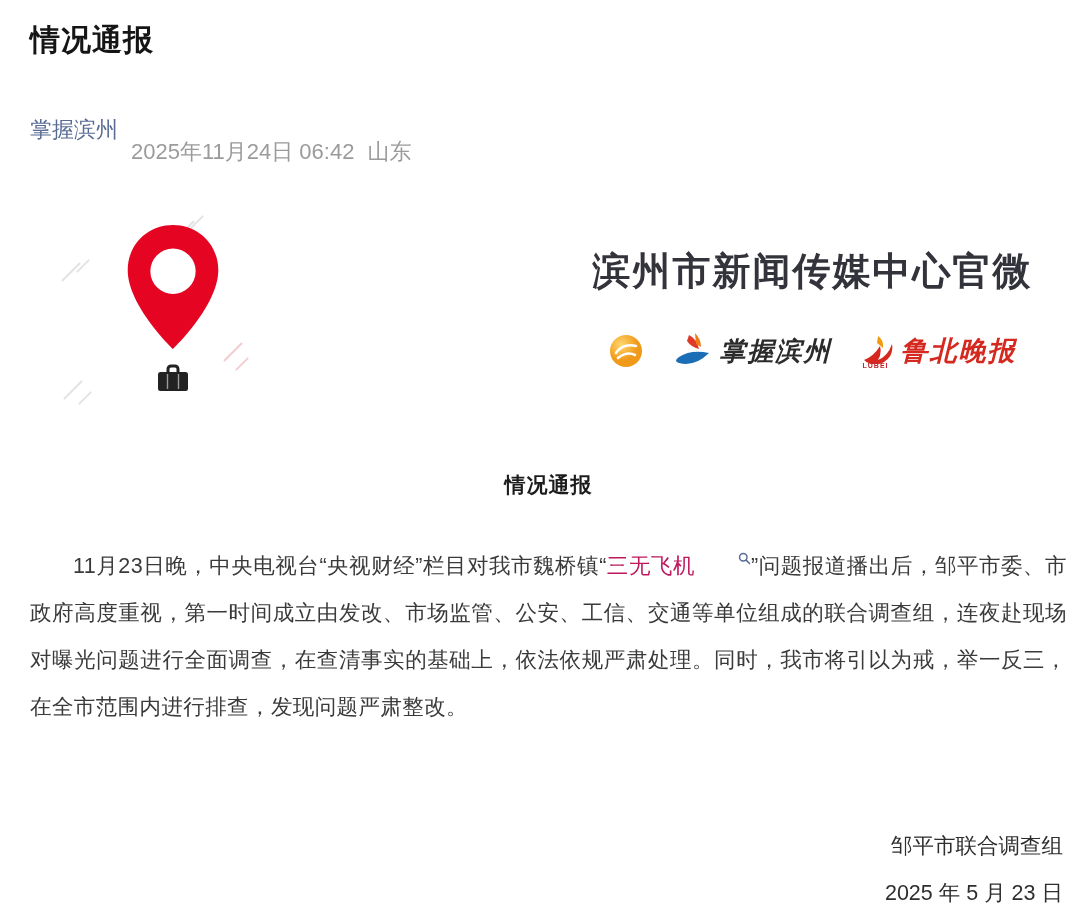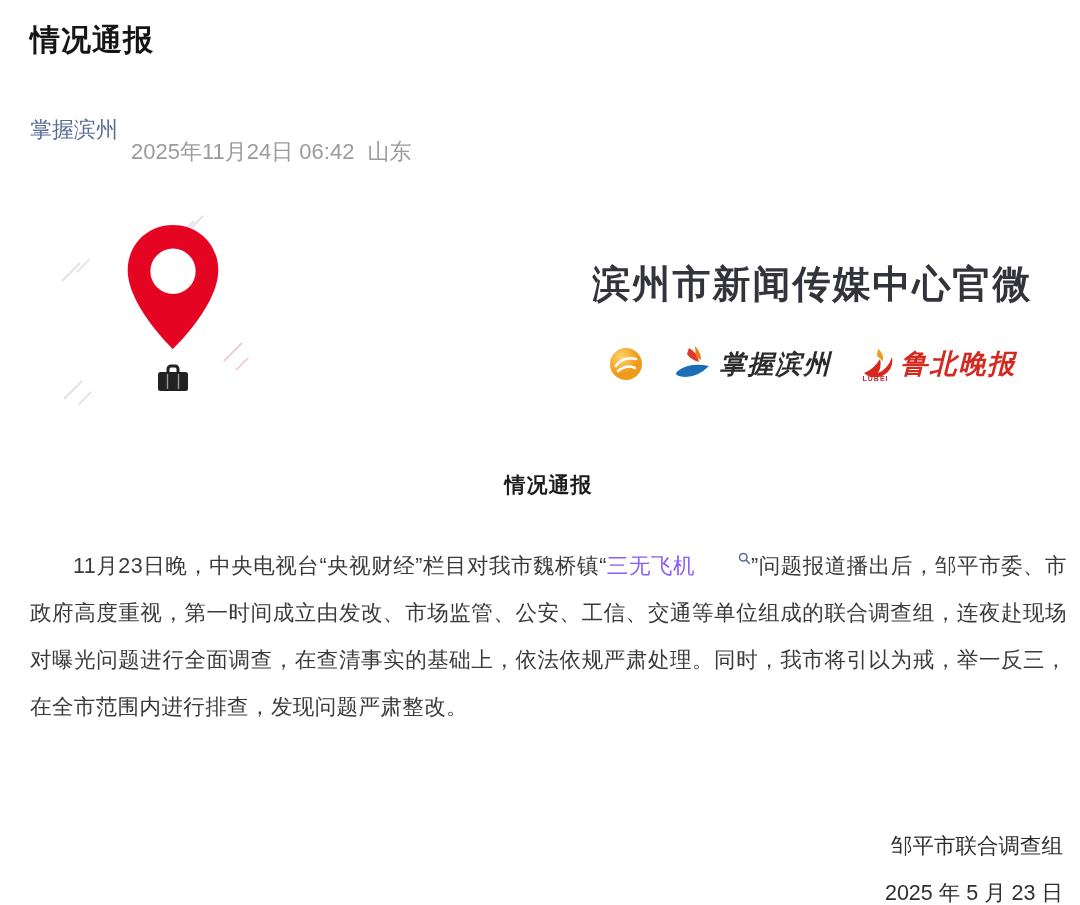--- a/index.html
+++ b/index.html
@@ -39,21 +39,21 @@
   }
   .pin-wrap svg.pin { width: 100px; height: 128px; display: block; margin: 0 auto; }
   .pin-wrap svg.case { width: 34px; height: 30px; display: block; margin: 12px auto 0 auto; }
 
   .slash { position: absolute; width: 26px; height: 2px; transform: rotate(-45deg); border-radius: 1px; }
   .slash.gray { background: #e3e3e3; }
   .slash.pink { background: #f3cdd2; }
   .slash.s2 { width: 18px; }
 
   .org-block {
-    position: absolute; left: 545px; top: 48px; width: 475px;
+    position: absolute; left: 545px; top: 35px; width: 475px;
     text-align: center;
   }
   .org-name {
     font-size: 38px; font-weight: bold; color: #33333b;
     letter-spacing: 2px; white-space: nowrap;
   }
   .logo-row {
     margin-top: 34px;
     display: flex; align-items: center; justify-content: center; gap: 26px;
   }
@@ -80,21 +80,21 @@
     font-size: 21px; font-weight: bold; color: #1c1c1c;
     letter-spacing: 1px;
   }
   .body-para {
     margin-top: 44px;
     font-size: 21.5px; line-height: 47px; color: #3a3a3a;
     text-align: justify;
     text-indent: 2em;
     letter-spacing: 0.4px;
   }
-  .topic-link { color: #8b5cf6; text-decoration: none; cursor: pointer; }
+  .topic-link { color: #be185d; text-decoration: none; cursor: pointer; }
   .search-sup {
     display: inline-block;
     vertical-align: super;
     font-size: 12px; line-height: 1;
   }
   .search-sup svg { width: 13px; height: 13px; }
 
   .signature-block {
     margin-top: 92px;
     text-align: right;

